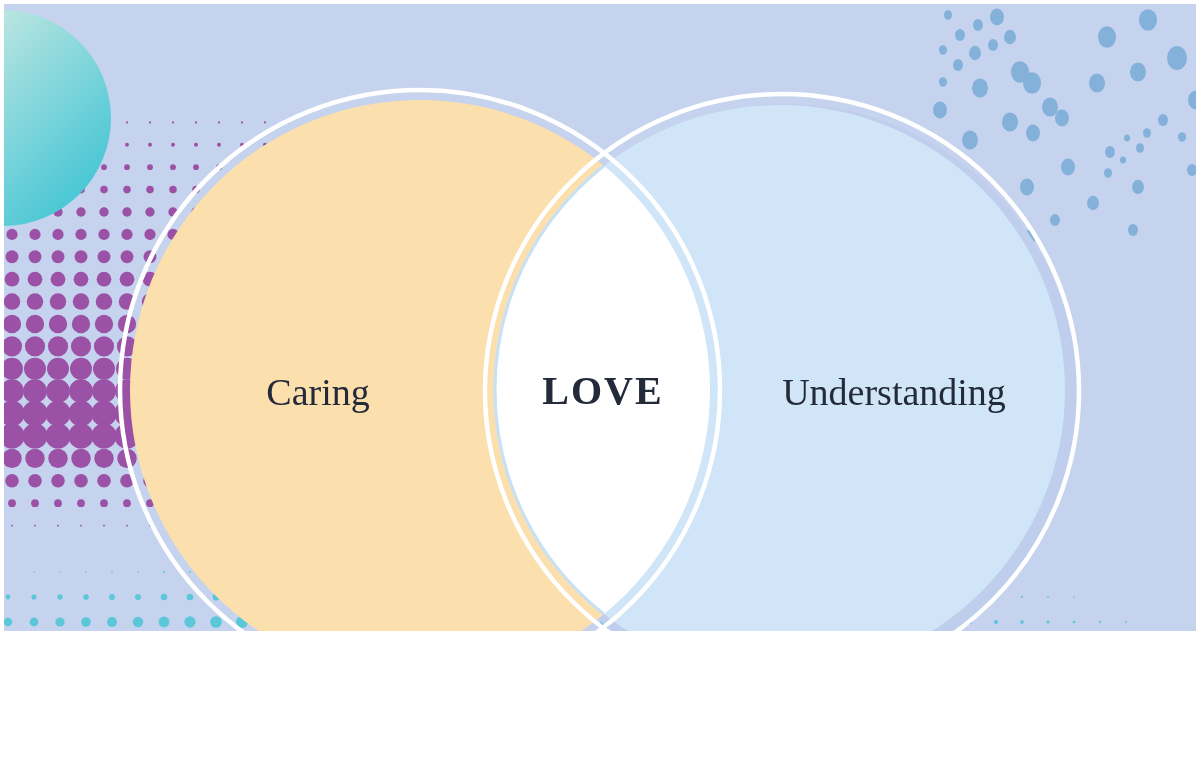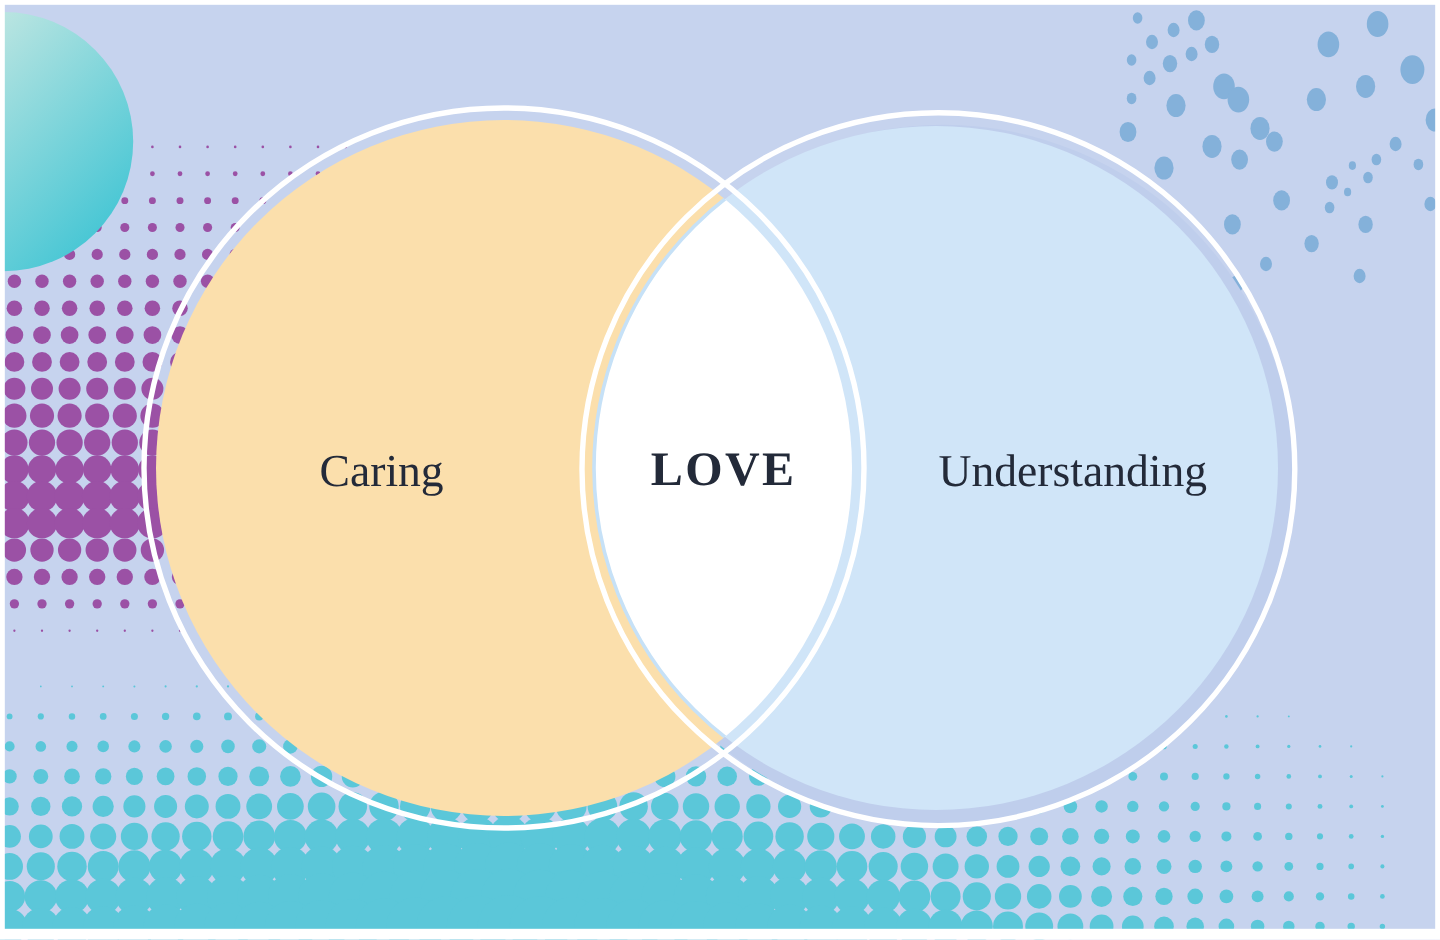--- a/index.html
+++ b/index.html
@@ -1,17 +1,17 @@
 <!DOCTYPE html>
 <html><head>
 <meta charset="utf-8">
 <title>Venn Diagram</title>
 <style>
   html,body{margin:0;padding:0;background:#ffffff;}
-  .stage{position:relative;width:1200px;height:783px;background:#ffffff;overflow:hidden;}
+  .stage{position:relative;width:1200px;height:631px;background:#ffffff;overflow:hidden;}
   svg{display:block;}
   text{font-family:"Liberation Serif","DejaVu Serif",serif;}
   .side-label{font-size:38px;}
   .center-label{font-size:40px;font-weight:700;letter-spacing:2px;}
 </style>
 </head>
 <body>
 
 <div class="stage">
 <svg width="1200" height="783" viewBox="0 0 1200 783">

